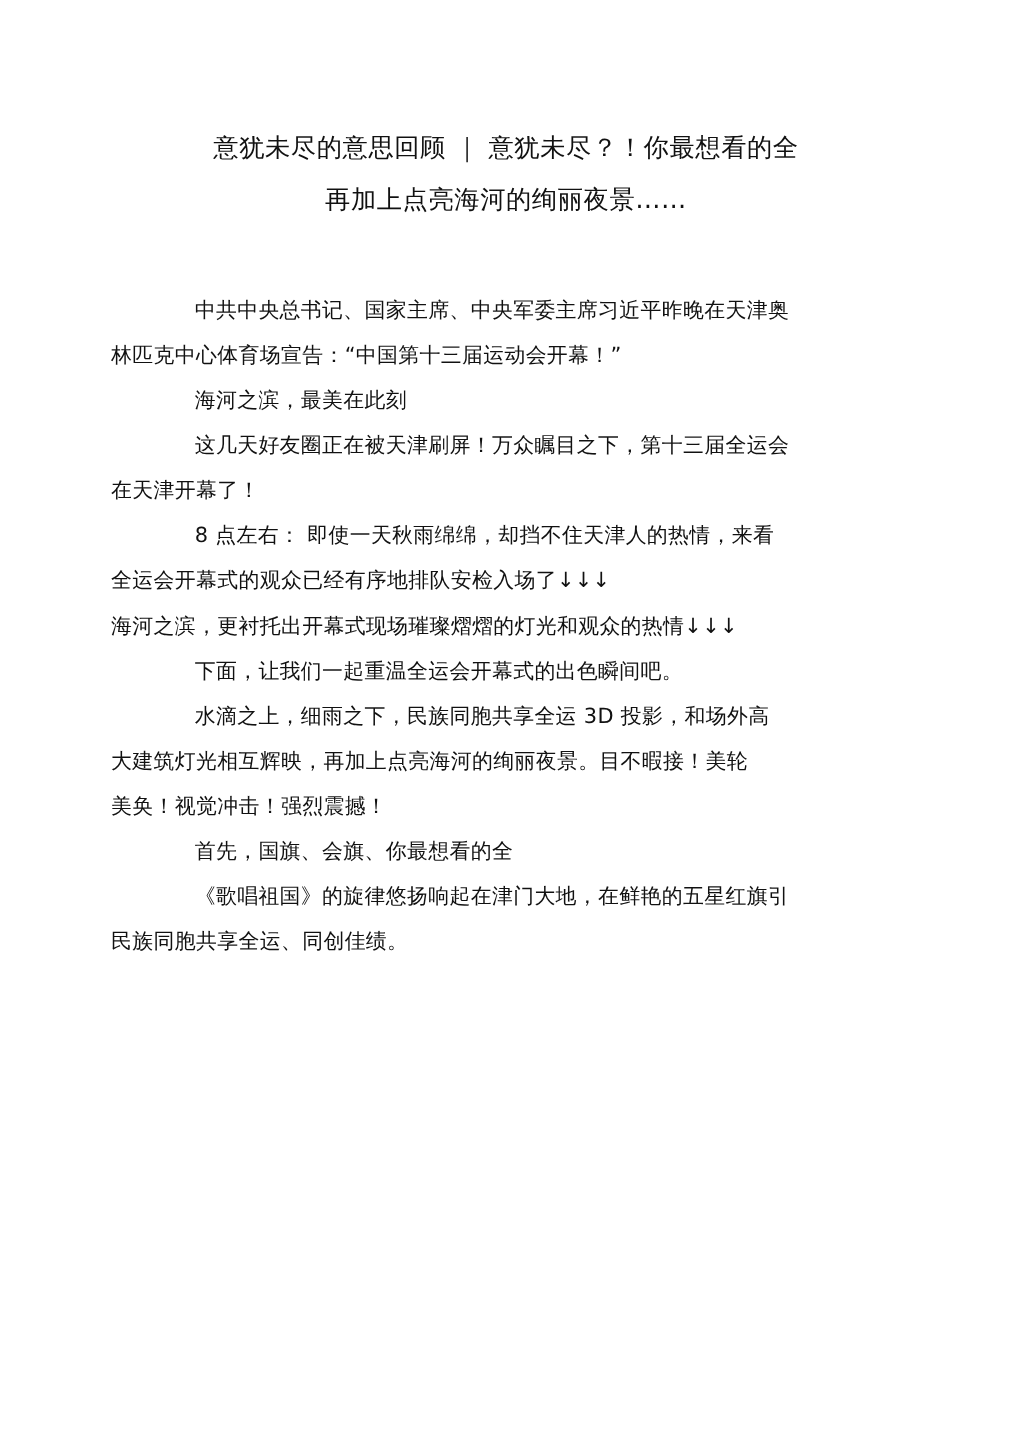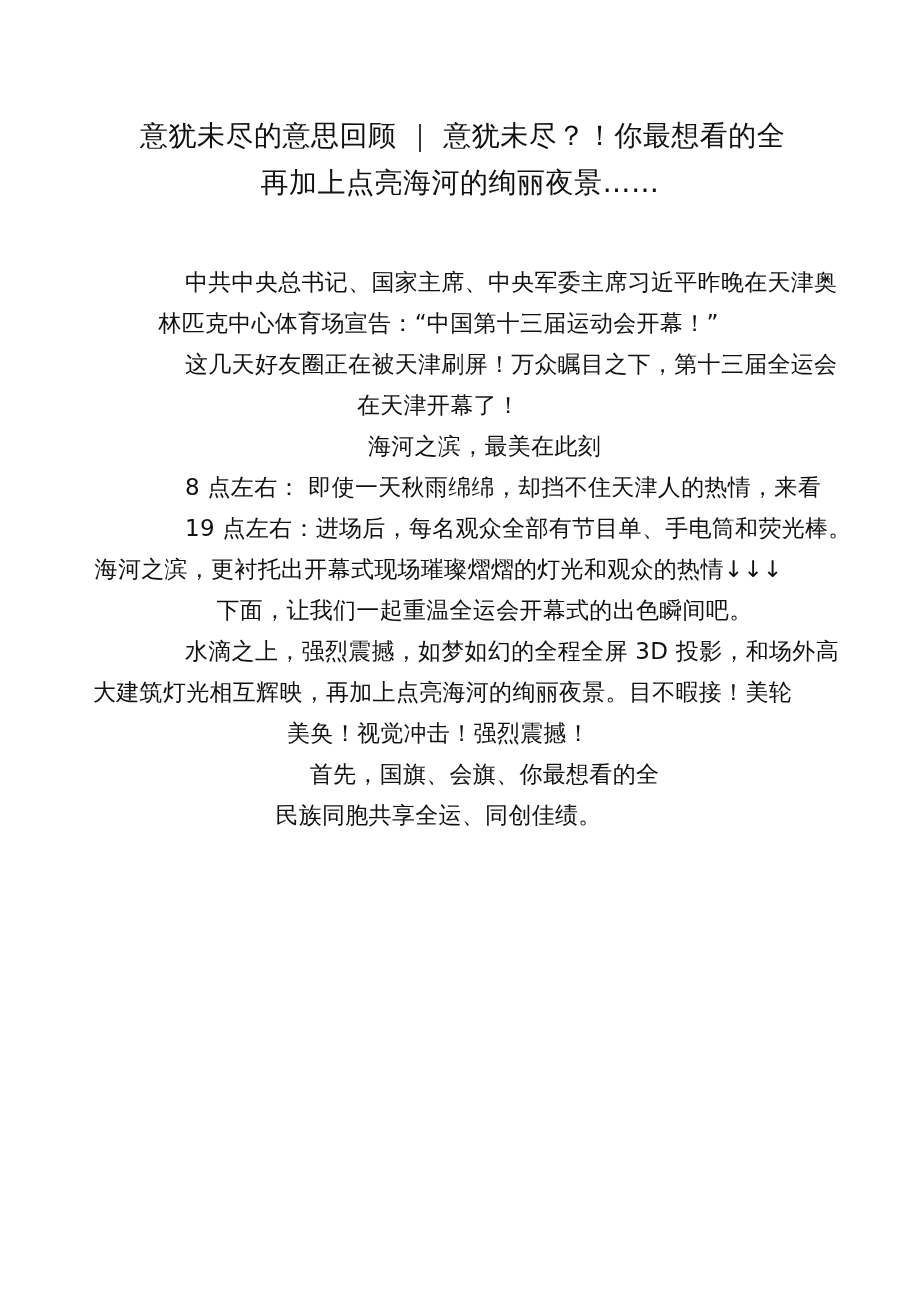--- a/index.html
+++ b/index.html
@@ -4,68 +4,68 @@
   <style>
     html, body { margin: 0; padding: 0; background: #ffffff; }
     body {
       width: 920px; height: 1302px; position: relative; overflow: hidden;
       font-family: "DejaVu Sans", "Liberation Sans", sans-serif;
       color: #111111;
     }
     .title {
       position: absolute; left: 140px; top: 112px; width: 640px;
       text-align: center;
-      font-size: 28px; line-height: 47px; letter-spacing: 0.5px;
+      font-size: 23px; line-height: 47px; letter-spacing: 0.5px;
       color: #111;
     }
     .title div { white-space: nowrap; }
     .body-text {
       position: absolute; left: 139px; top: 262px; width: 645px;
-      font-size: 23px; line-height: 41px; letter-spacing: 0.3px;
+      font-size: 19px; line-height: 41px; letter-spacing: 0.3px;
       color: #111;
-      text-align: center;
     }
     .para { margin: 0; text-indent: 2em; }
     .para .line { white-space: nowrap; display: block; }
     .para .line.cont { text-indent: 0; }
   </style>
 </head>
 <body>
 
 <div class="title">
   <div>意犹未尽的意思回顾 ｜ 意犹未尽？！你最想看的全</div>
   <div>再加上点亮海河的绚丽夜景……</div>
 </div>
 
 <div class="body-text">
   <p class="para">
     <span class="line">中共中央总书记、国家主席、中央军委主席习近平昨晚在天津奥</span>
     <span class="line cont" style="margin-left:-2em">林匹克中心体育场宣告：“中国第十三届运动会开幕！”</span>
   </p>
   <p class="para">
+    <span class="line">海河之滨，最美在此刻</span>
+  </p>
+  <p class="para">
     <span class="line">这几天好友圈正在被天津刷屏！万众瞩目之下，第十三届全运会</span>
     <span class="line cont" style="margin-left:-2em">在天津开幕了！</span>
   </p>
   <p class="para">
-    <span class="line">海河之滨，最美在此刻</span>
+    <span class="line">8 点左右： 即使一天秋雨绵绵，却挡不住天津人的热情，来看</span>
+    <span class="line cont" style="margin-left:-2em">全运会开幕式的观众已经有序地排队安检入场了↓↓↓</span>
   </p>
   <p class="para">
-    <span class="line">8 点左右： 即使一天秋雨绵绵，却挡不住天津人的热情，来看</span>
-  </p>
-  <p class="para">
-    <span class="line">19 点左右：进场后，每名观众全部有节目单、手电筒和荧光棒。</span>
     <span class="line cont" style="margin-left:-2em">海河之滨，更衬托出开幕式现场璀璨熠熠的灯光和观众的热情↓↓↓</span>
   </p>
   <p class="para">
     <span class="line">下面，让我们一起重温全运会开幕式的出色瞬间吧。</span>
   </p>
   <p class="para">
-    <span class="line">水滴之上，强烈震撼，如梦如幻的全程全屏 3D 投影，和场外高</span>
+    <span class="line">水滴之上，细雨之下，民族同胞共享全运 3D 投影，和场外高</span>
     <span class="line cont" style="margin-left:-2em">大建筑灯光相互辉映，再加上点亮海河的绚丽夜景。目不暇接！美轮</span>
     <span class="line cont" style="margin-left:-2em">美奂！视觉冲击！强烈震撼！</span>
   </p>
   <p class="para">
     <span class="line">首先，国旗、会旗、你最想看的全</span>
   </p>
   <p class="para">
+    <span class="line">《歌唱祖国》的旋律悠扬响起在津门大地，在鲜艳的五星红旗引</span>
     <span class="line cont" style="margin-left:-2em">民族同胞共享全运、同创佳绩。</span>
   </p>
 </div>
 
 </body></html>

